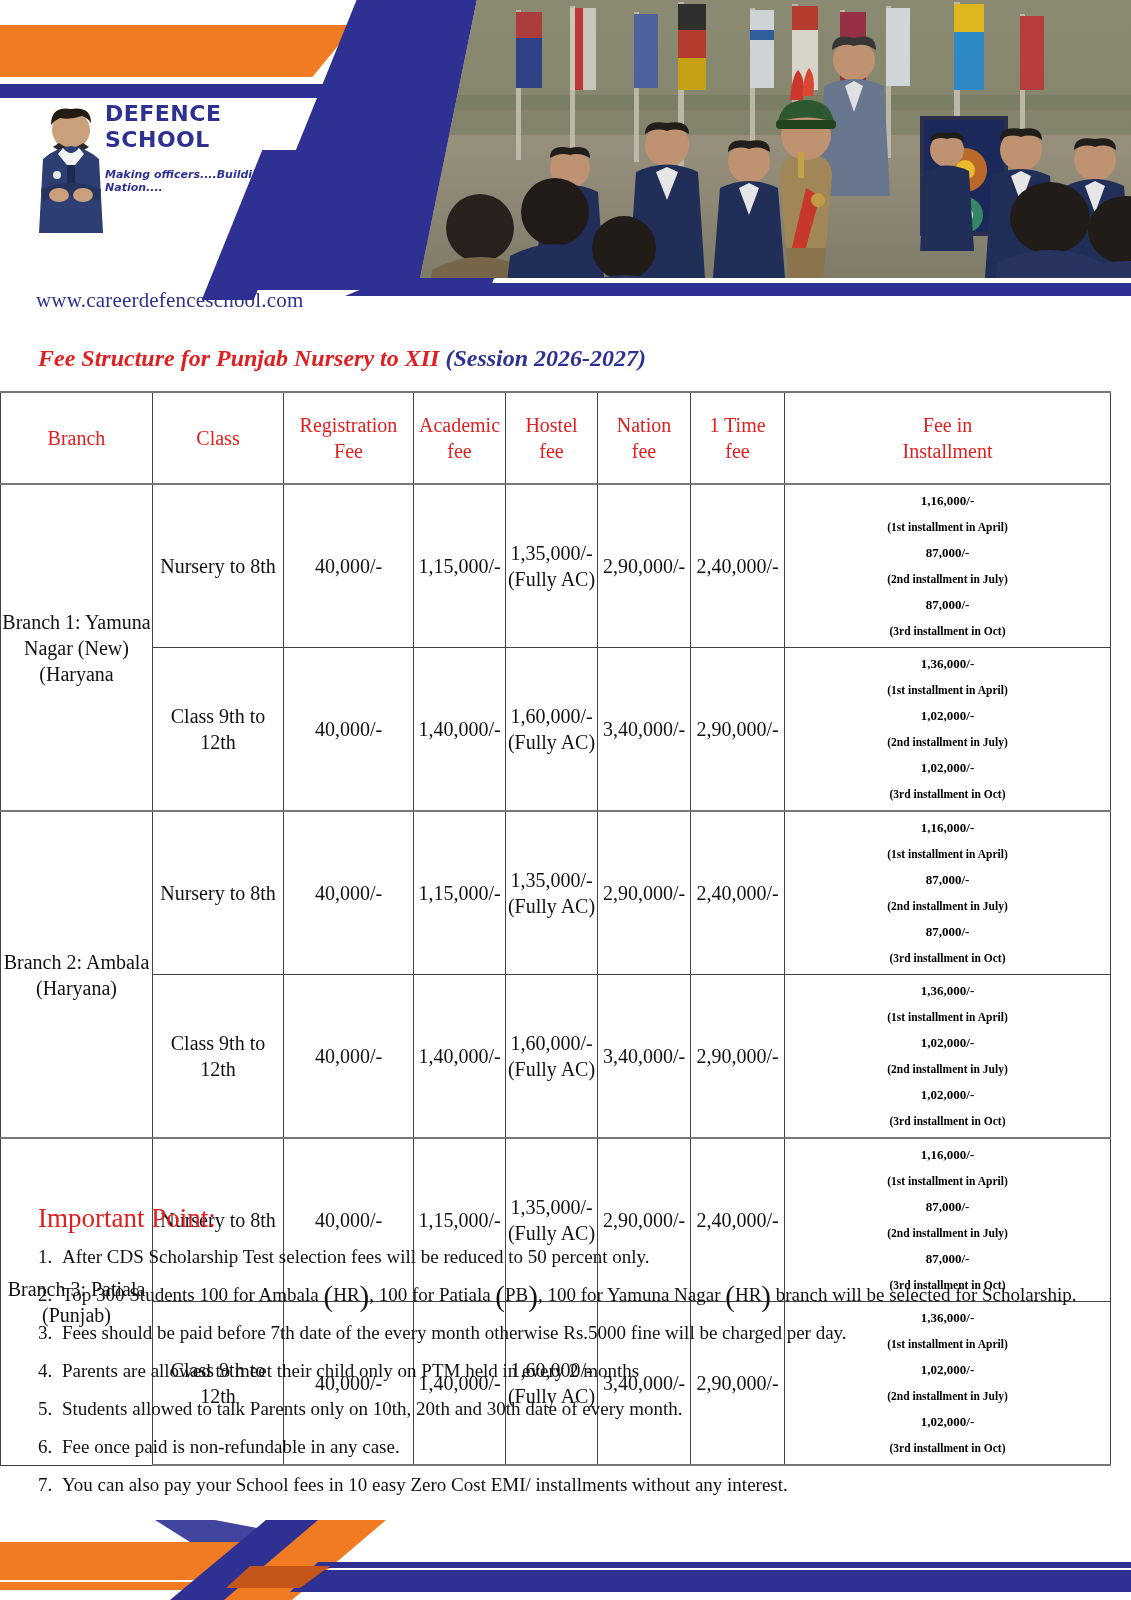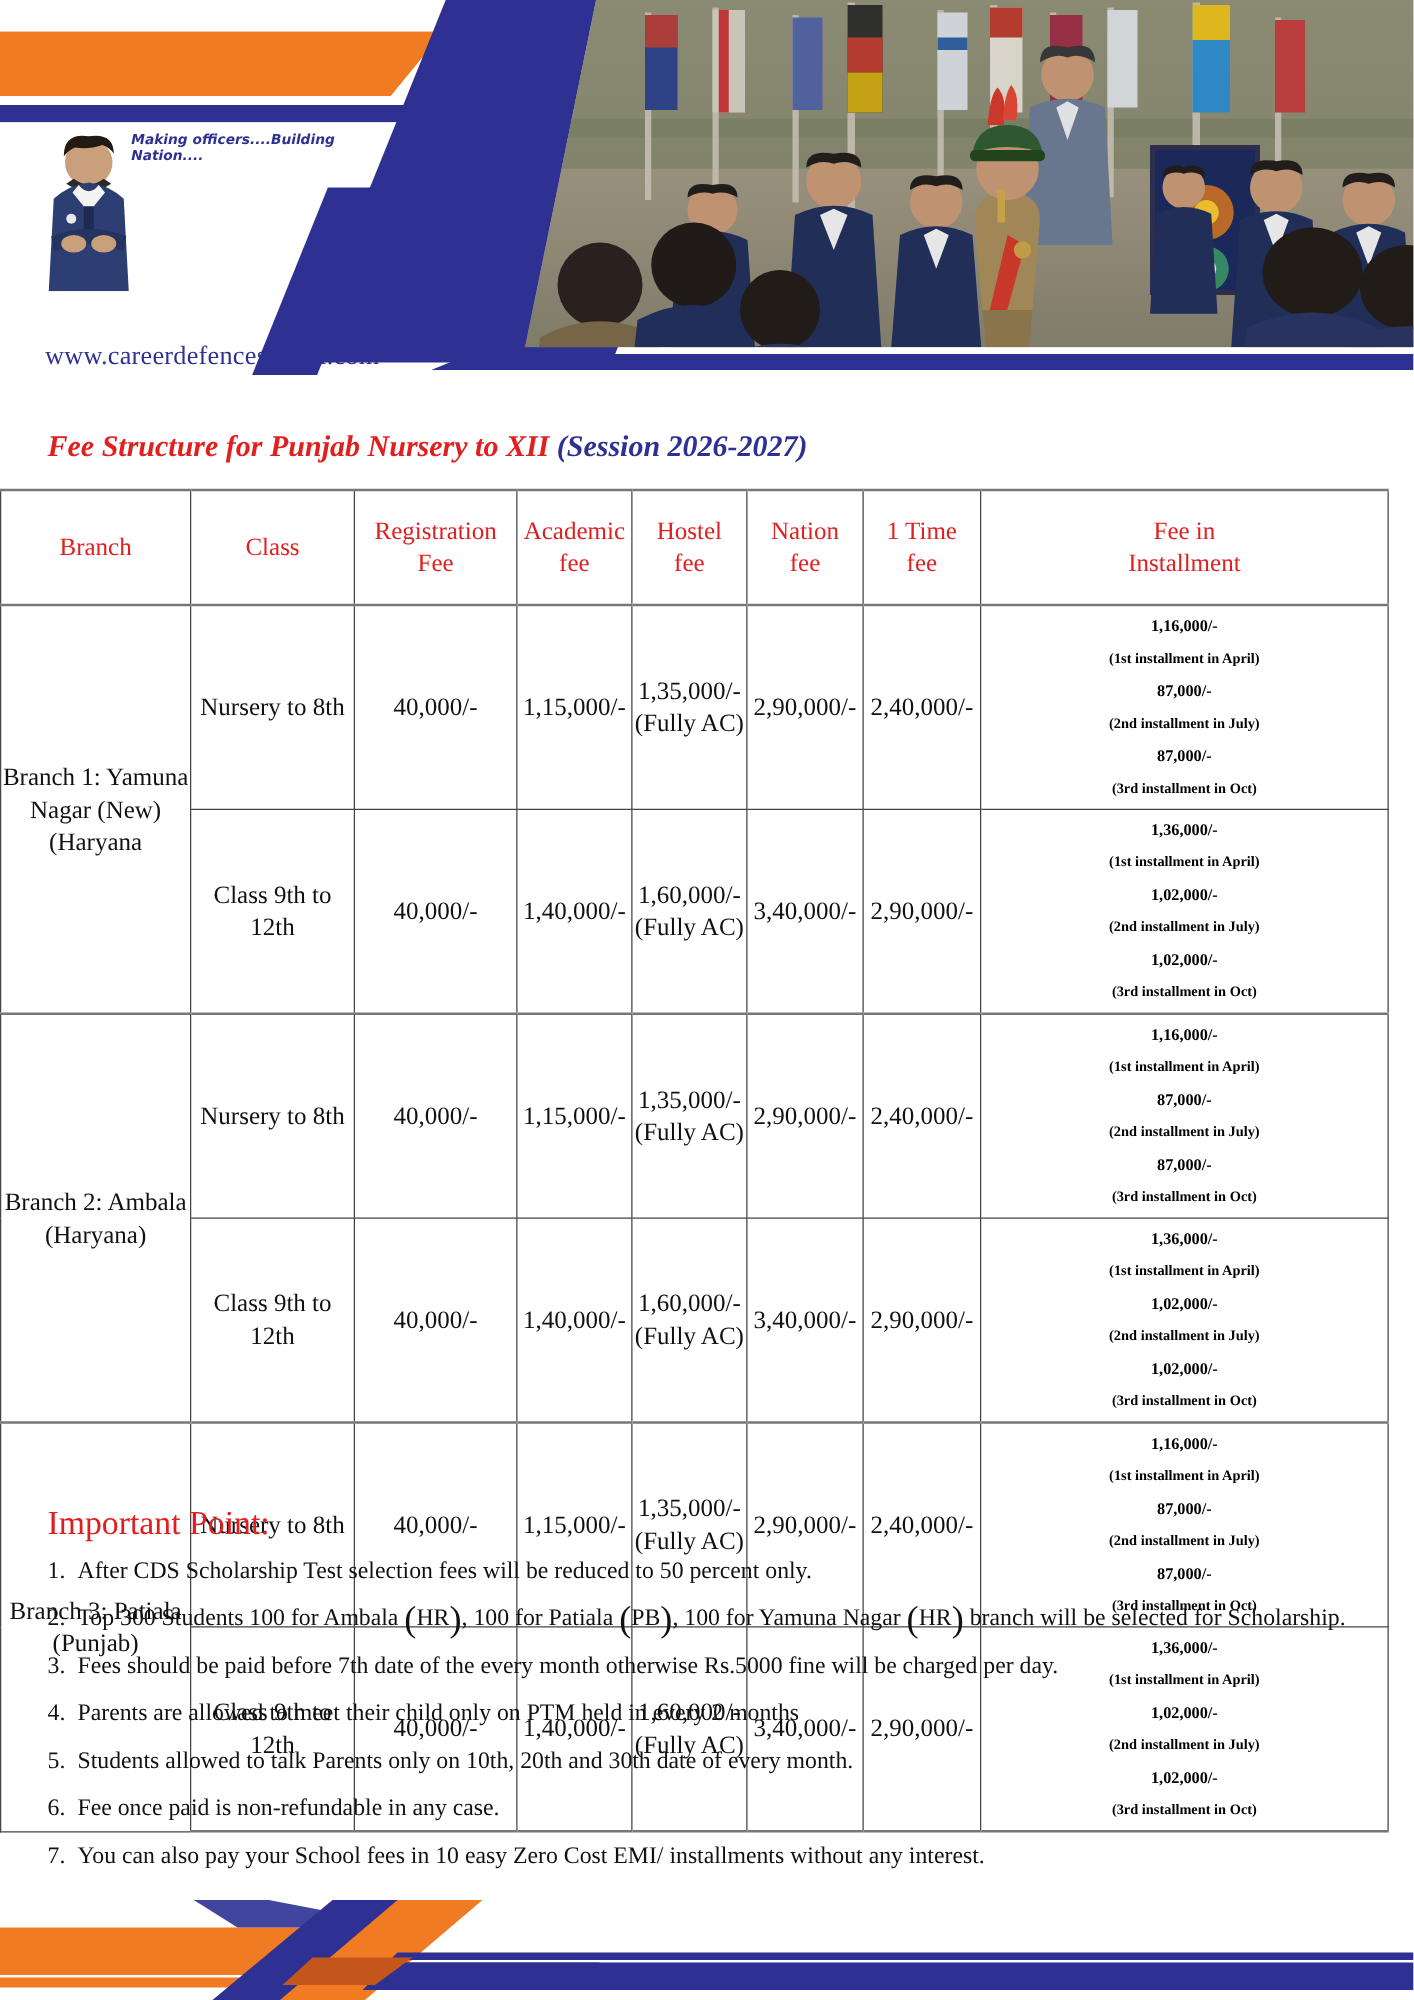--- a/index.html
+++ b/index.html
@@ -47,25 +47,25 @@
     font-family:"DejaVu Sans", sans-serif;font-weight:bold;font-size:46px;color:#2E3192;
     letter-spacing:-2px;line-height:50px;position:relative;
   }
   .logo-reg{font-size:12px;vertical-align:super;font-weight:normal;}
   .logo-defence{
     font-family:"DejaVu Sans", sans-serif;font-weight:bold;font-size:22px;color:#2E3192;
     letter-spacing:0.5px;line-height:26px;margin-top:-4px;
   }
   .logo-tag{
     font-family:"DejaVu Sans", sans-serif;font-style:italic;font-weight:bold;font-size:11px;
-    color:#2E3192;margin-top:0;letter-spacing:0px;
+    color:#2E3192;margin-top:15px;letter-spacing:0px;
   }
 
   .website{
-    position:absolute;left:36px;top:272px;font-family:"Liberation Serif", serif;
+    position:absolute;left:36px;top:288px;font-family:"Liberation Serif", serif;
     font-size:21px;color:#2E3192;letter-spacing:0.2px;
   }
 
   
   .fee-title{
     position:absolute;left:38px;top:345px;font-family:"Liberation Serif", serif;
     font-style:italic;font-weight:bold;font-size:24px;color:#E02020;white-space:nowrap;
   }
   .fee-title .session{color:#2E3192;}
 
@@ -243,20 +243,21 @@
       <path d="M24 40 q12 9 24 0 l6 4 q-18 12 -36 0Z" fill="#2a2a2a"></path>
       <path d="M8 56 q12 -11 28 -13 q16 2 28 13 l4 74 H4Z" fill="#2d3f72"></path>
       <path d="M28 45 q8 10 16 0 l5 6 l-13 16 l-13 -16Z" fill="#f4f4f4"></path>
       <rect x="32" y="62" width="8" height="30" fill="#1d2b52"></rect>
       <path d="M6 86 q30 -12 60 0 l-2 12 q-28 -10 -56 0Z" fill="#24345f"></path>
       <ellipse cx="24" cy="92" rx="10" ry="7" fill="#caa07c"></ellipse>
       <ellipse cx="48" cy="92" rx="10" ry="7" fill="#caa07c"></ellipse>
       <circle cx="22" cy="72" r="4" fill="#e9e9e9"></circle>
     </svg>
     <div class="logo-text">
+      <div class="logo-defence">DEFENCE SCHOOL</div>
       <div class="logo-tag">Making officers....Building Nation....</div>
     </div>
 
   </div>
 
   <div class="website">www.careerdefenceschool.com</div>
 </div>
 
 <div class="fee-title"><span>Fee Structure for Punjab Nursery  to XII </span><span class="session">(Session 2026-2027)</span></div>
 

